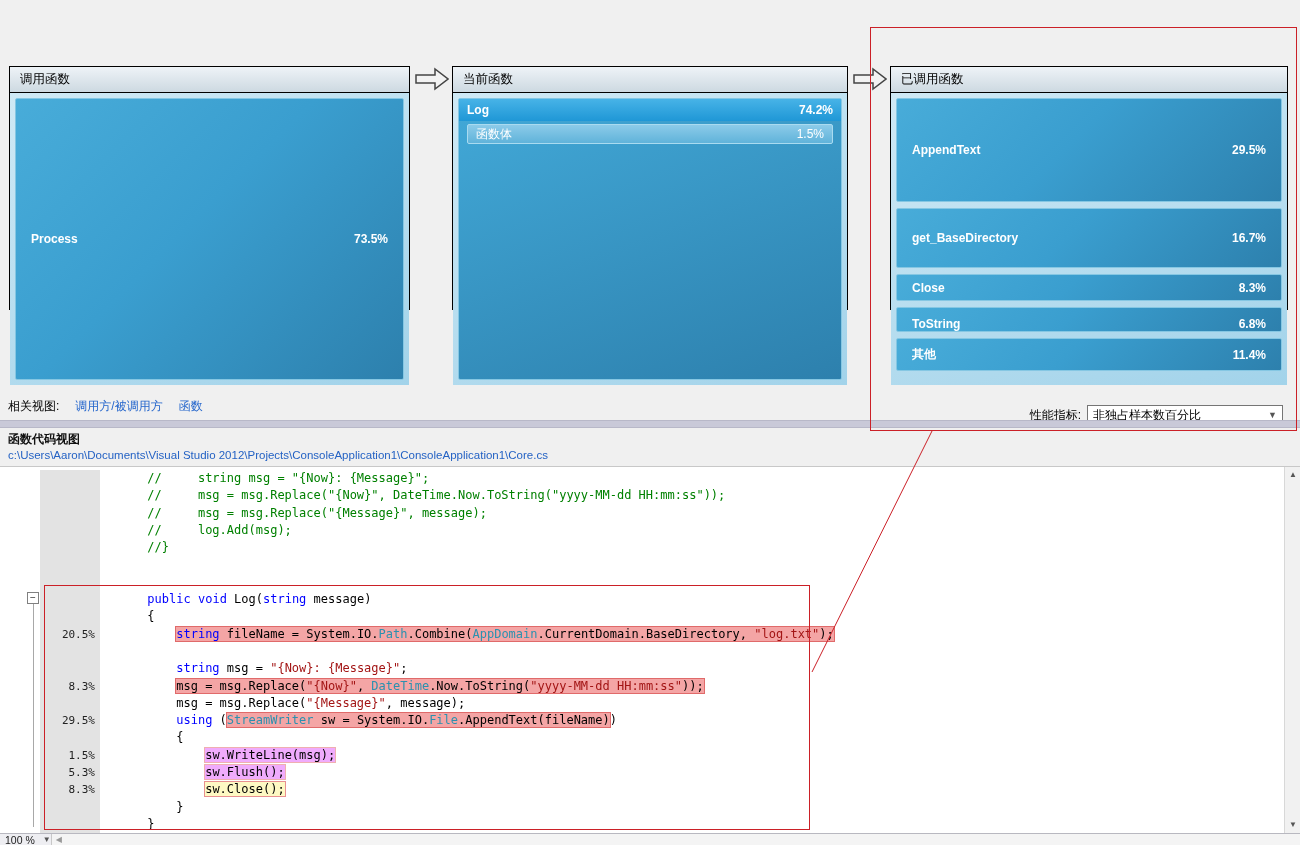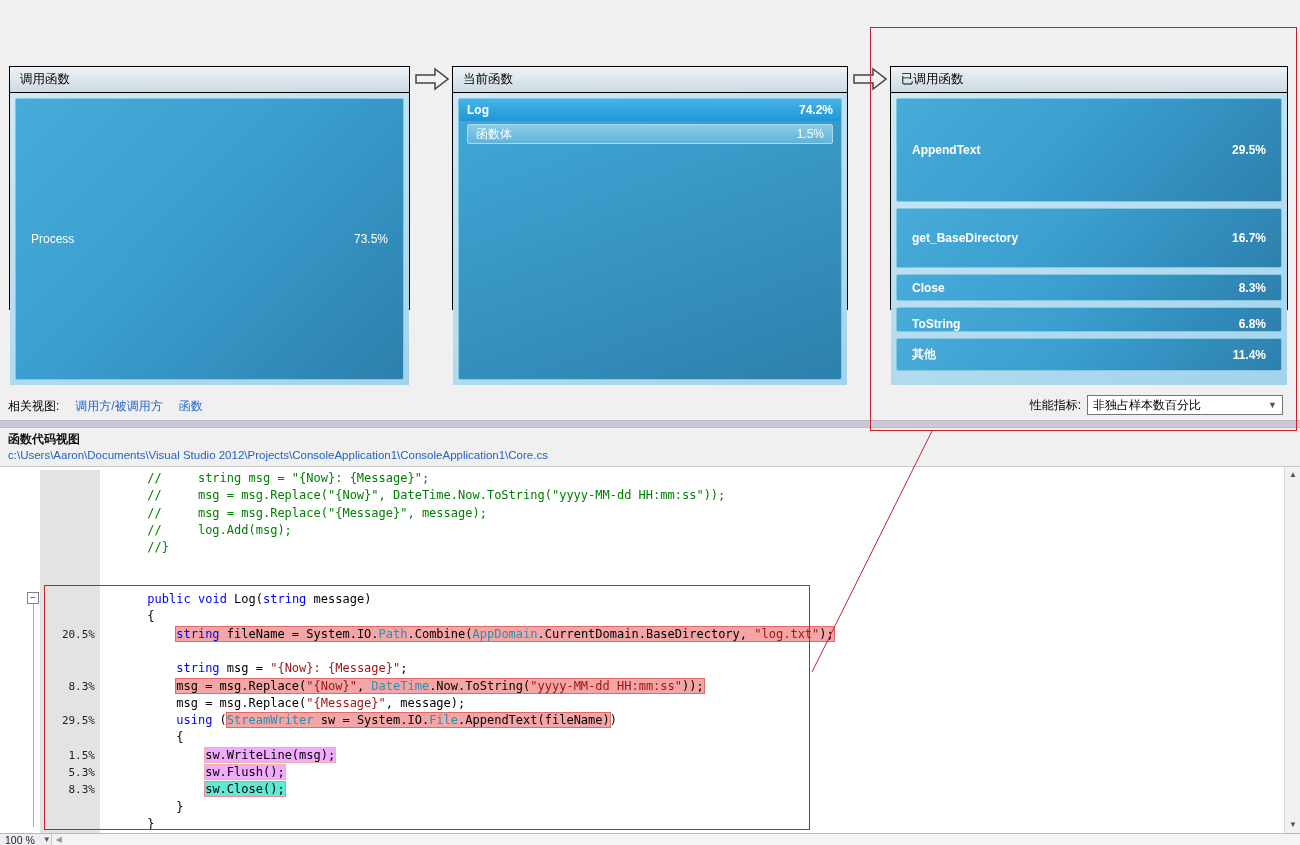--- a/index.html
+++ b/index.html
@@ -19,59 +19,59 @@
 
   .bluebox { background:linear-gradient(135deg,#48acd9 0%,#3a9ecf 45%,#2d80ad 100%);
              border:1px solid #85c7e3; border-radius:2px; color:#fff; }
   .rowline { display:flex; align-items:center; justify-content:space-between; padding:0 15px; font-size:12px; font-weight:600; }
 
   #panel-callers { left:9px;  width:401px; }
   #panel-current { left:452px; width:396px; }
   #panel-callees { left:890px; width:398px; }
 
   #process-box { width:100%; height:100%; display:flex; align-items:center; justify-content:space-between; padding:16px 15px;
-                 font-size:12px; font-weight:400; }
+                 font-size:12px; font-weight:700; }
 
   #log-box { width:100%; height:100%; border-radius:2px; border:1px solid #85c7e3; overflow:hidden;
              background:linear-gradient(160deg,#42a9d8 0%,#2d80ad 100%); }
   #log-titlebar { height:22px; background:linear-gradient(180deg,#47b3e7 0%,#1f97d6 100%); display:flex; align-items:center;
                   justify-content:space-between; padding:0 8px; font-size:12px; font-weight:600; color:#fff; }
   #body-bar { height:20px; margin:3px 8px 0 8px; background:linear-gradient(180deg,#8ccbe9 0%,#60b3da 100%);
               border:1px solid #a9dbf0; border-radius:2px; display:flex; align-items:center; justify-content:space-between;
               padding:0 8px; font-size:12px; color:#fff; }
 
   #callee-rows { display:flex; flex-direction:column; gap:6px; height:100%; }
 
   .flow-arrow { position:absolute; top:67px; width:34px; height:24px; }
 
   
   #related-views { position:absolute; left:8px; top:398px; display:flex; gap:16px; font-size:12px; align-items:center; }
   #related-views .lbl { color:#000; }
   #related-views .lnk { color:#2566cc; cursor:pointer; }
-  #metric-row { position:absolute; top:395px; right:17px; display:flex; align-items:center; gap:6px; font-size:12px; }
+  #metric-row { position:absolute; top:405px; right:17px; display:flex; align-items:center; gap:6px; font-size:12px; }
   #metric-combo { width:196px; height:20px; background:#fff; border:1px solid #757575; display:flex; align-items:center;
                   justify-content:space-between; padding:0 5px; font-size:12px; color:#000; }
   #metric-combo .caret { color:#555; font-size:9px; }
 
   
   .splitter { position:absolute; left:0; top:420px; width:1300px; height:8px; background:#c9c9d8; border-top:1px solid #b8b8c8; border-bottom:1px solid #b8b8c8; }
   #code-section-title { position:absolute; left:8px; top:431px; font-size:12px; font-weight:bold; color:#111; }
   #code-file-path { position:absolute; left:8px; top:449px; font-size:11.5px; color:#2462c4; cursor:pointer; }
   .path-divider { position:absolute; left:0; top:466px; width:1300px; height:1px; background:#c8c8c8; }
 
   
   #code-area { position:absolute; left:0; top:467px; width:1284px; height:366px; background:#fff; overflow:hidden; }
   #code-lines { position:absolute; left:0; top:3px; width:100%; }
   .cl { display:flex; height:17.3px; line-height:17.3px; padding-left:40px; font-family:"DejaVu Sans Mono", monospace; font-size:12px; }
   .cl .pct { width:60px; flex:0 0 60px; background:#e3e3e3; text-align:right; padding-right:5px; font-size:11px; color:#222; }
   .cl .code { white-space:pre; padding-left:4px; color:#000; }
   .tok-k { color:#0000ff; } .tok-t { color:#2b91af; } .tok-s { color:#a31515; } .tok-c { color:#008000; } .tok-p { color:#000; }
   .hl { outline:1px solid; }
   .hl-strong { background:#f4a5a5; outline-color:#e06a6a; }
-  .hl-med    { background:#5eead4; outline-color:#e89090; }
+  .hl-med    { background:#fef9c3; outline-color:#e89090; }
   .hl-light  { background:#f0abfc; outline-color:#efb0b0; }
 
   #outline-line { position:absolute; left:33px; top:130px; width:1px; height:230px; background:#a8a8a8; }
   #collapse-box { position:absolute; left:27px; top:125px; width:12px; height:12px; background:#fff; border:1px solid #808080;
                   font-size:10px; line-height:10px; text-align:center; color:#333; cursor:pointer; }
 
   
   #v-scrollbar { position:absolute; right:0; top:467px; width:16px; height:366px; background:#f1f1f1; border-left:1px solid #d8d8d8; }
   #v-scrollbar .arr { position:absolute; left:0; width:16px; height:16px; text-align:center; font-size:8px; color:#555; line-height:16px; cursor:pointer; }
   #v-up { top:0; } #v-down { bottom:0; }

